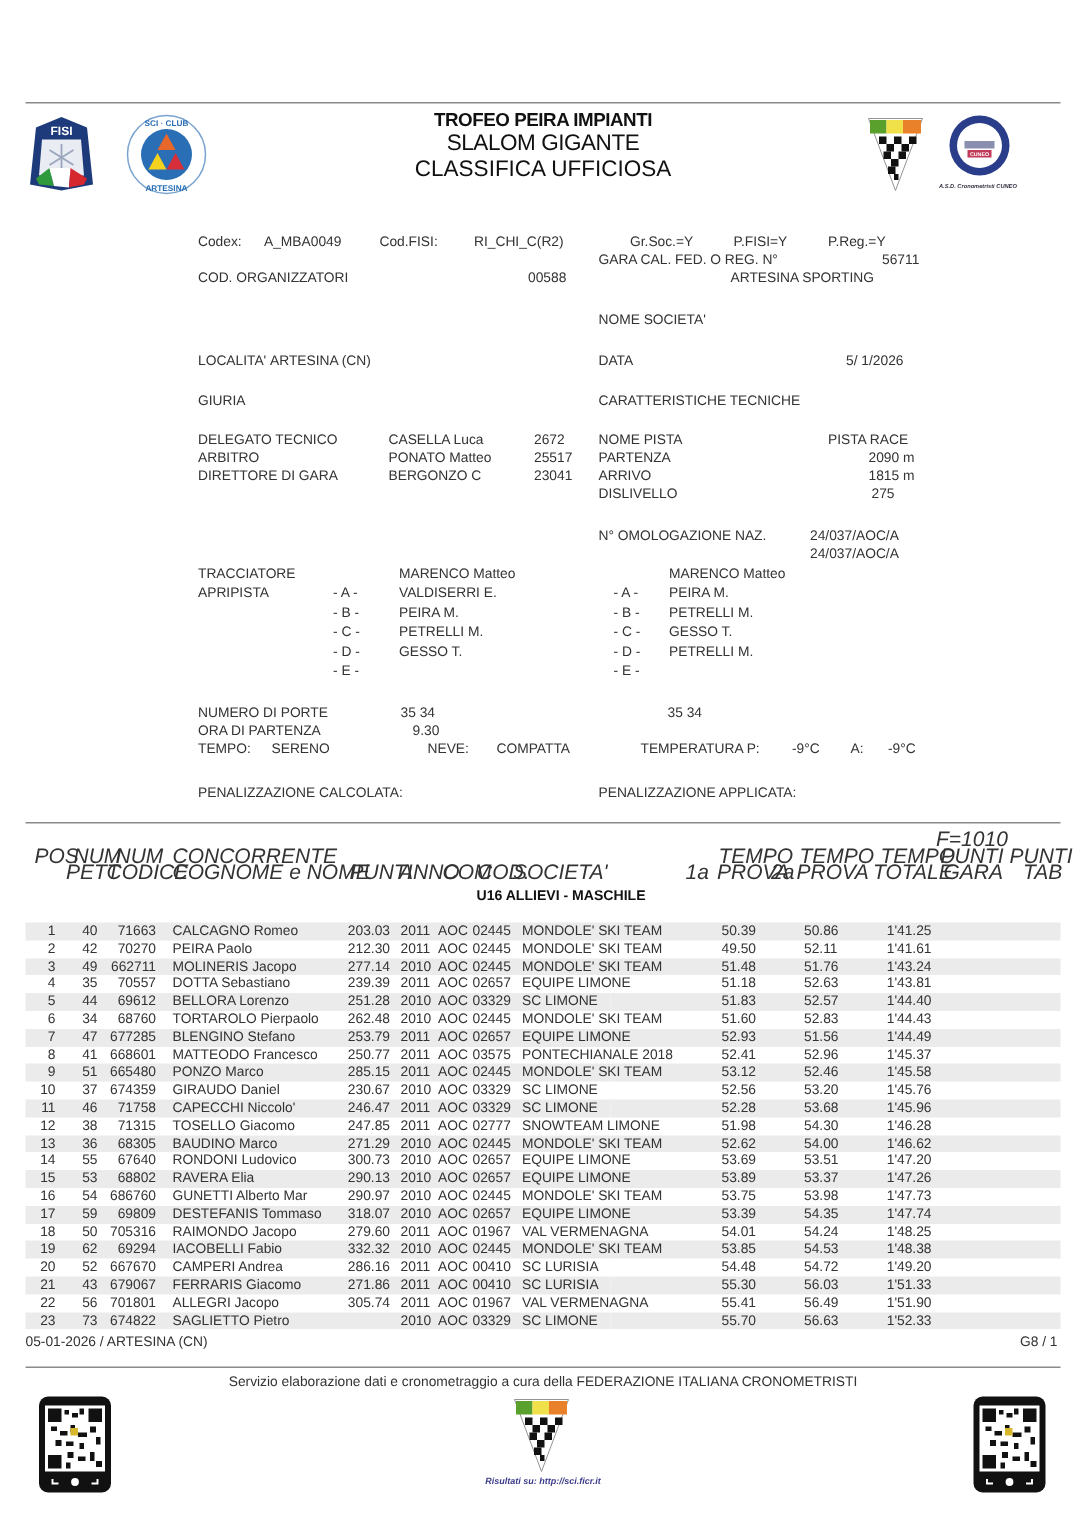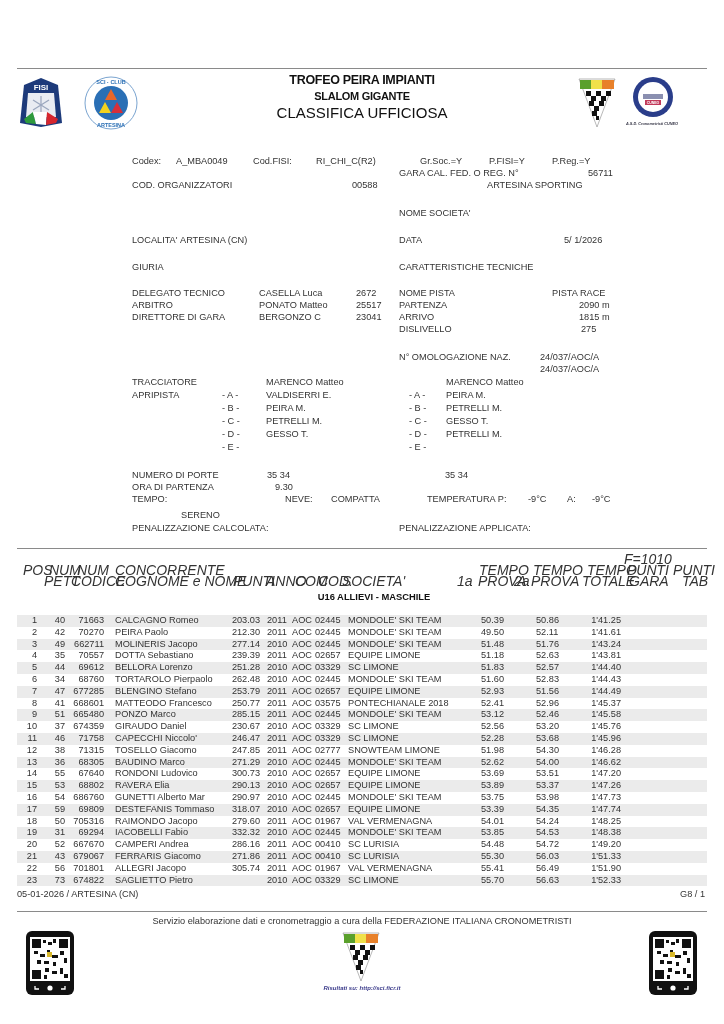--- a/index.html
+++ b/index.html
@@ -5,21 +5,21 @@
   * { box-sizing: border-box; margin: 0; padding: 0; }
   html, body { width: 724px; height: 1024px; background: #ffffff; overflow: hidden; }
   body { position: relative; font-family: "Liberation Sans", sans-serif; color: #2a2a2a; font-size: 9.2px; }
 
   .abs { position: absolute; white-space: nowrap; }
   .hr { position: absolute; left: 17px; width: 690px; height: 1px; background: #8a8a8a; }
 
   
   .title-block { position: absolute; left: 230px; top: 72px; width: 264px; text-align: center; }
   .t1 { font-size: 12.5px; font-weight: bold; color: #111; letter-spacing: -0.3px; line-height: 16px; }
-  .t2 { font-size: 11px; font-weight: bold; color: #111; letter-spacing: -0.3px; line-height: 16px; }
+  .t2 { font-size: 15px; font-weight: normal; color: #111; letter-spacing: -0.3px; line-height: 16px; }
   .t3 { font-size: 15px; color: #111; line-height: 18px; }
 
   .logo { position: absolute; }
 
   
   .info { font-size: 9.2px; color: #333; }
 
   
   .th { position: absolute; font-style: italic; font-size: 14px; color: #333; white-space: nowrap; }
   .cat-title { position: absolute; left: 0; width: 724px; top: 591px; text-align: center; font-weight: bold; font-size: 9.4px; color: #111; }
@@ -175,21 +175,21 @@
 <div class="abs info" style="left:409px; top:442px;">-  E  -</div>
 
 <div class="abs info" style="left:132px; top:470px;">NUMERO  DI  PORTE</div>
 <div class="abs info" style="left:267px; top:470px;">35    34</div>
 <div class="abs info" style="left:445px; top:470px;">35    34</div>
 
 <div class="abs info" style="left:132px; top:482px;">ORA  DI  PARTENZA</div>
 <div class="abs info" style="left:275px; top:482px;">9.30</div>
 
 <div class="abs info" style="left:132px; top:494px;">TEMPO:</div>
-<div class="abs info" style="left:181px; top:494px;margin-top:16px;">SERENO</div>
+<div class="abs info" style="left:181px; top:494px;">SERENO</div>
 <div class="abs info" style="left:285px; top:494px;">NEVE:</div>
 <div class="abs info" style="left:331px; top:494px;">COMPATTA</div>
 <div class="abs info" style="left:427px; top:494px;">TEMPERATURA  P:</div>
 <div class="abs info" style="left:528px; top:494px;">-9°C</div>
 <div class="abs info" style="left:567px; top:494px;">A:</div>
 <div class="abs info" style="left:592px; top:494px;">-9°C</div>
 
 <div class="abs info" style="left:132px; top:523px;">PENALIZZAZIONE   CALCOLATA:</div>
 <div class="abs info" style="left:399px; top:523px;">PENALIZZAZIONE   APPLICATA:</div>
 
@@ -491,21 +491,21 @@
       <div class="c" style="left: 315px;">01967</div>
       <div class="c" style="left: 348px;">VAL  VERMENAGNA</div>
       <div class="c" style="left: 481px;">54.01</div>
       <div class="c" style="left: 536px;">54.24</div>
       <div class="c" style="left: 581px; width: 40px; text-align: right;">1'48.25</div>
     </div>
     <div style="position: absolute; left: 0px; top: 212.4px; width: 724px; height: 11.8px;">
       <div style="position: absolute; left: 17px; top: 0px; width: 390px; height: 11.8px; background: rgb(235, 235, 235);"></div>
       <div style="position: absolute; left: 407px; top: 0px; width: 300px; height: 11.8px; background: rgb(235, 235, 235);"></div>
       <div class="c" style="left: 21px; width: 16px; text-align: right;">19</div>
-      <div class="c" style="left: 52px; width: 13px; text-align: right;">31</div>
+      <div class="c" style="left: 52px; width: 13px; text-align: right;">62</div>
       <div class="c" style="left: 66px; width: 38px; text-align: right;">69294</div>
       <div class="c" style="left: 115px;">IACOBELLI   Fabio</div>
       <div class="c" style="left: 228px; width: 32px; text-align: right;">332.32</div>
       <div class="c" style="left: 267px;">2010</div>
       <div class="c" style="left: 292px;">AOC</div>
       <div class="c" style="left: 315px;">02445</div>
       <div class="c" style="left: 348px;">MONDOLE'  SKI  TEAM</div>
       <div class="c" style="left: 481px;">53.85</div>
       <div class="c" style="left: 536px;">54.53</div>
       <div class="c" style="left: 581px; width: 40px; text-align: right;">1'48.38</div>

